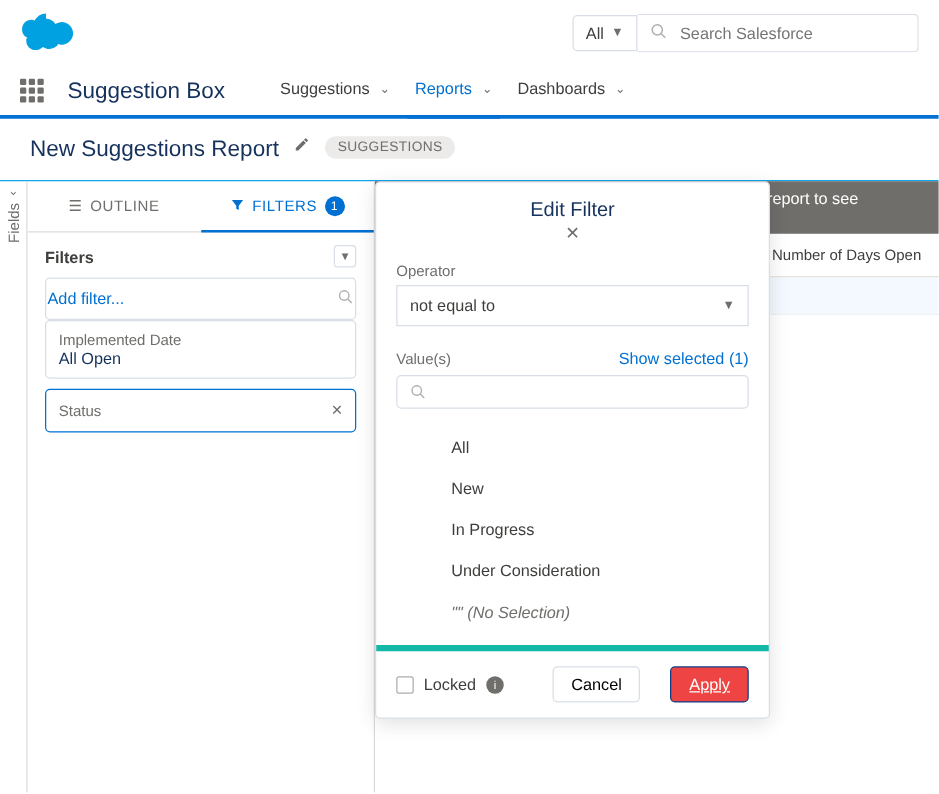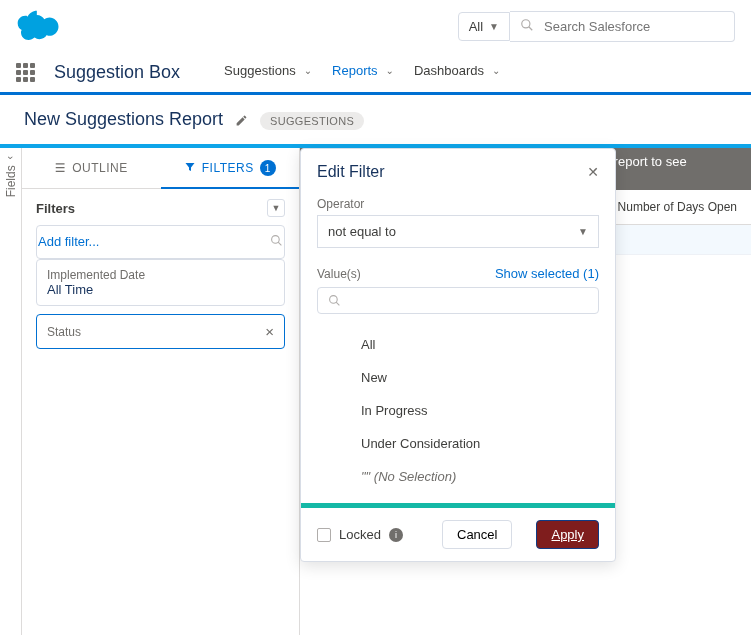--- a/index.html
+++ b/index.html
@@ -16,21 +16,21 @@
   .nav-row { display:flex; align-items:center; padding: 4px 16px 0 16px; border-bottom:3px solid #0070d2; gap:8px; }
   .waffle { width:20px; height:20px; display:grid; grid-template-columns:repeat(3,5px); grid-template-rows:repeat(3,5px); gap:2px; cursor:pointer; margin-right:10px; }
   .waffle span { background:#706e6b; border-radius:1px; }
   .app-name { font-size:18px; font-weight:400; color:#16325c; margin-right:30px; }
   .nav-tab { padding:10px 6px 14px 6px; font-size:13px; color:#3e3e3c; display:flex; align-items:center; gap:8px; cursor:pointer; position:relative; }
   .nav-tab.active { color:#0070d2; }
   .nav-tab.active::after { content:""; position:absolute; bottom:-3px; left:0; right:0; height:3px; background:#0070d2; }
   .chev { font-size:10px; color:#706e6b; }
 
   
-  .title-bar { display:flex; align-items:flex-end; padding:14px 24px; gap:12px; border-bottom:4px solid #0ea5e9; }
+  .title-bar { display:flex; align-items:flex-start; padding:14px 24px; gap:12px; border-bottom:1px solid #0ea5e9; }
   .page-title { font-size:18px; color:#16325c; font-weight:400; }
   .pencil { color:#706e6b; cursor:pointer; }
   .pill { background:#ecebea; color:#706e6b; border-radius:10px; padding:3px 10px; font-size:11px; letter-spacing:0.3px; }
 
   
   .main { display:flex; height: calc(635px - 146px); }
   .fields-rail { width:22px; border-right:1px solid #dddbda; display:flex; align-items:flex-start; justify-content:center; padding-top:8px; color:#706e6b; }
   .fields-rail .rot { writing-mode: vertical-rl; transform: rotate(180deg); font-size:12px; display:flex; align-items:center; gap:6px; }
   .fields-rail .caret { font-size:10px; transform: rotate(180deg); }
 
@@ -55,40 +55,40 @@
   .filter-card.selected .closex { color:#706e6b; font-size:15px; cursor:pointer; }
 
   .right-area { flex:1; position:relative; }
   .notice { background:#706e6b; color:#fff; font-size:13px; padding:6px 10px; display:flex; align-items:center; gap:8px; }
   .notice .info { width:15px; height:15px; border-radius:50%; background:#fff; color:#706e6b; font-size:10px; display:flex; align-items:center; justify-content:center; font-weight:bold; }
   .col-hdr { padding:10px 14px; border-bottom:1px solid #dddbda; font-size:12px; color:#3e3e3c; text-align:right; }
   .thin-row { height:30px; background:#f3f9fe; border-bottom:1px solid #eef1f6; }
 
   
   .popover { position:absolute; top:0; left:0; width:316px; background:#fff; border:1px solid #d8dde6; border-radius:4px; box-shadow:0 4px 16px rgba(0,0,0,0.12); }
-  .pop-hdr { display:flex; align-items:center; justify-content:space-between; padding:14px 16px 10px 16px; }
+  .pop-hdr { display:flex; align-items:center; justify-content:space-between; padding:14px 16px 10px 16px;flex-direction:column; }
   .pop-hdr h3 { font-size:16px; font-weight:400; color:#16325c; }
   .pop-hdr .x { cursor:pointer; color:#706e6b; font-size:14px; }
   .pop-body { padding:0 16px 10px 16px; }
   .field-label { font-size:12px; color:#706e6b; margin-bottom:4px; margin-top:6px; }
   .sel { border:1px solid #d8dde6; border-radius:0; padding:8px 10px; display:flex; align-items:center; justify-content:space-between; cursor:pointer; font-size:13px; color:#3e3e3c; }
   .values-row { display:flex; justify-content:space-between; align-items:baseline; margin-top:18px; }
   .show-sel { color:#0070d2; font-size:13px; cursor:pointer; }
   .val-search { border:1px solid #d8dde6; border-radius:4px; padding:6px 10px; display:flex; align-items:center; gap:6px; color:#b0adab; margin-top:6px; }
   .val-list { margin-top:14px; max-height:190px; overflow:hidden; }
   .val-item { padding:9px 8px 9px 44px; font-size:13px; color:#3e3e3c; cursor:pointer; position:relative; }
   .val-item.sel::before { content:"✓"; position:absolute; left:18px; color:#0070d2; font-weight:bold; font-size:14px; }
   .val-item.ital { font-style:italic; color:#706e6b; }
   .pop-foot { border-top:5px solid #14b8a6; padding:12px 16px; display:flex; align-items:center; }
   .locked { display:flex; align-items:center; gap:8px; font-size:13px; color:#3e3e3c; }
   .locked .cb { width:14px; height:14px; border:1px solid #b0adab; border-radius:2px; cursor:pointer; }
   .locked .qicon { width:14px; height:14px; border-radius:50%; background:#706e6b; color:#fff; font-size:9px; display:flex; align-items:center; justify-content:center; }
   .btns { margin-left:auto; display:flex; gap:24px; }
   .btn { border:1px solid #d8dde6; border-radius:4px; padding:6px 14px; font-size:13px; cursor:pointer; background:#fff; }
-  .btn.primary { background:#7f1d1d; color:#fff; border-color:#0f3b85;text-decoration:underline; }
+  .btn.primary { background:#ef4444; color:#fff; border-color:#0f3b85;text-decoration:underline; }
 </style>
 </head>
 <body>
 
 <div class="top-bar">
   <div class="cloud-logo">
     <svg viewBox="0 0 60 40">
         <path fill="#00A1E0" d="M25 8c4 0 7 2 9 5 2-1 4-2 6-2 6 0 11 5 11 11s-5 11-11 11c-1 0-2 0-3-1-2 3-5 5-9 5-2 0-4-1-6-2-2 2-4 3-7 3-5 0-9-4-9-9 0-1 0-2 1-3-3-1-5-4-5-8 0-5 4-9 9-9 1 0 2 0 3 1 2-4 6-7 11-7z"></path>
       </svg>
   </div>
@@ -182,21 +182,21 @@
         <span class="mag">
           <svg width="13" height="13" viewBox="0 0 24 24" fill="none" stroke="#b0adab" stroke-width="2">
               <circle cx="10" cy="10" r="7"></circle>
               <line x1="21" y1="21" x2="15" y2="15"></line>
             </svg>
         </span>
       </div>
 
       <div class="filter-card">
         <div class="fc-label">Implemented Date</div>
-        <div class="fc-value">All Time</div>
+        <div class="fc-value">All Open</div>
       </div>
       <div class="filter-card selected">
         <div class="fc-label">Status</div>
         <span class="closex">×</span>
       </div>
     </div>
   </div>
 
   <div class="right-area">
     <div class="notice">

